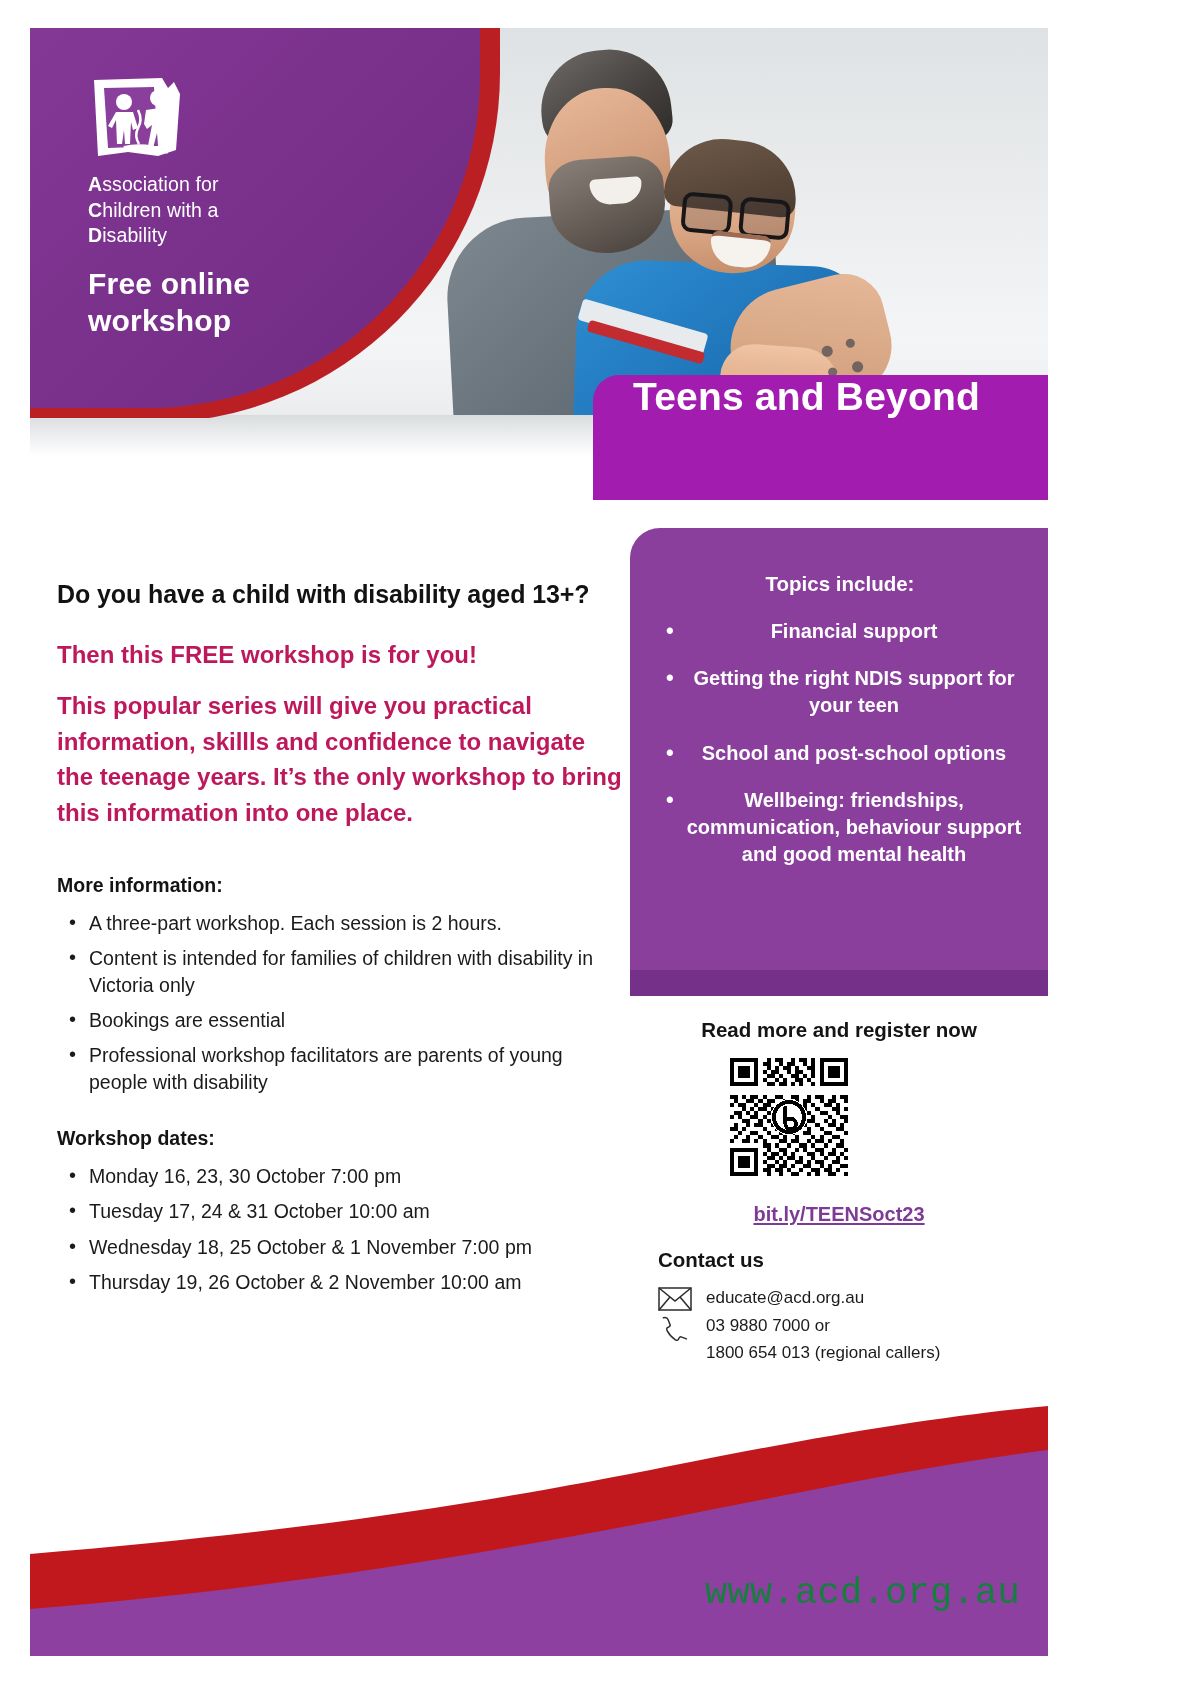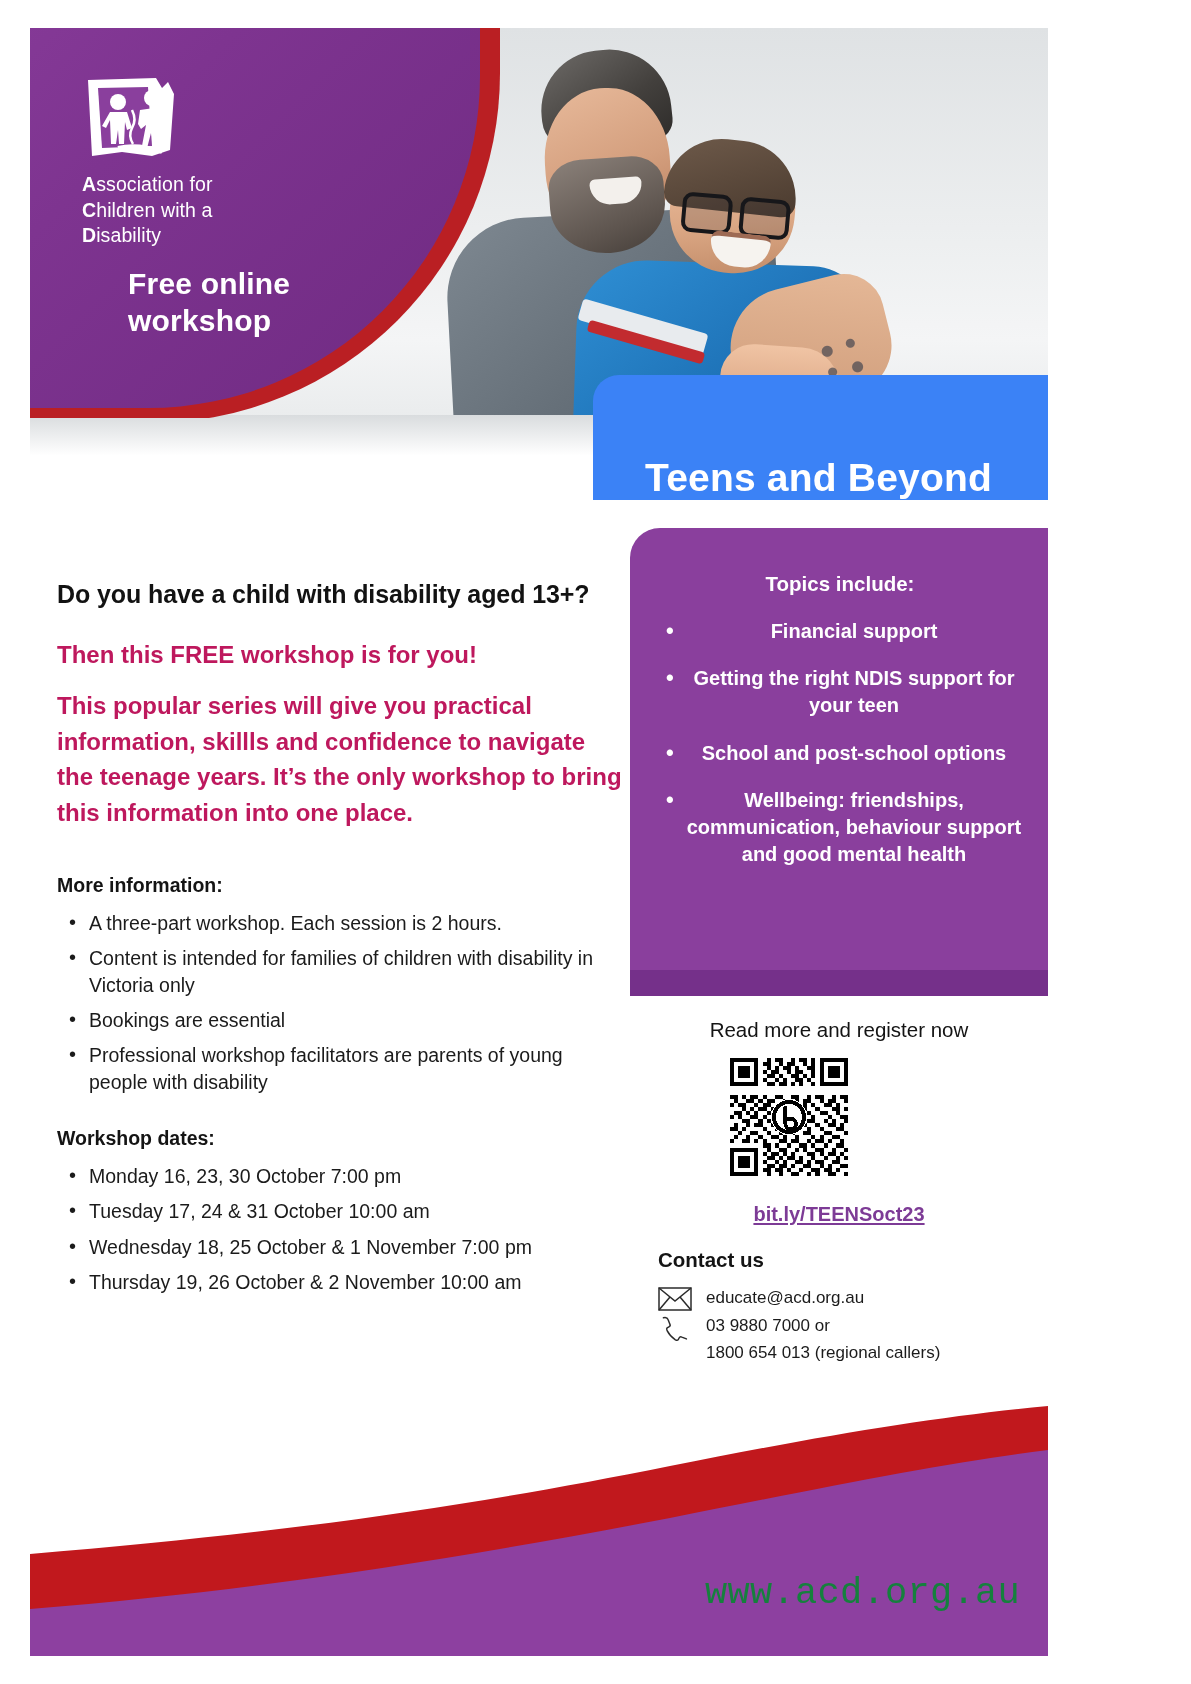--- a/index.html
+++ b/index.html
@@ -142,42 +142,41 @@
     background:#ba1f23;
     border-radius:0 0 350px 0;
   }
   .hdr-purple {
     position:absolute; left:-150px; top:-150px;
     width:600px; height:530px;
     background:linear-gradient(135deg,#8c3f9e 0%,#7e3490 45%,#6f2a82 100%);
     border-radius:0 0 332px 0;
   }
 
-  .logo { position:absolute; left:52px; top:48px; width:250px; }
+  .logo { position:absolute; left:58px; top:48px; width:250px; }
   .logo-mark { width:112px; height:86px; display:block; }
   .logo-text {
     margin-top:10px; color:#ffffff; font-size:19.5px; line-height:1.32;
     font-weight:400; letter-spacing:.1px;
   }
   .logo-text b { font-weight:700; }
 
   .free-online {
     position:absolute; left:58px; top:238px;
     color:#ffffff; font-size:30px; font-weight:700; line-height:1.22;
     letter-spacing:.2px;
-    margin-left:40px;
   }
 
   
   .title-banner {
     position:absolute; left:593px; top:375px;
     width:455px; height:125px;
-    background:#3b82f6;
+    background:#a21caf;
     border-radius:26px 0 0 0;
-    display:flex; align-items:flex-end;padding-left:12px;
+    display:flex; align-items:flex-start;
   }
   .title-banner .t {
     color:#ffffff; font-size:39px; font-weight:700; letter-spacing:.2px;
     padding-left:40px;
   }
 
   
   .left-col { position:absolute; left:57px; top:578px; width:565px; }
   .h-main {
     font-size:25px; font-weight:700; color:#121212; line-height:1.3;
@@ -224,21 +223,21 @@
     content:"\2022"; position:absolute; left:8px; top:-2px;
     font-size:22px; color:#ffffff;
   }
   .topics-foot {
     position:absolute; left:0; bottom:0; width:100%; height:26px;
     background:#75308a;
   }
 
   .read-more {
     position:absolute; left:630px; top:1018px; width:418px;
-    text-align:center; font-size:20.5px; font-weight:400; color:#141414;
+    text-align:center; font-size:20.5px; font-weight:700; color:#141414;
   }
   .qr-wrap {
     position:absolute; left:710px; top:1058px;
     width:158px; height:118px;
   }
   .qr-wrap svg { width:158px; height:118px; display:block; }
   .bitly {
     position:absolute; left:630px; top:1203px; width:418px;
     text-align:center;
   }

